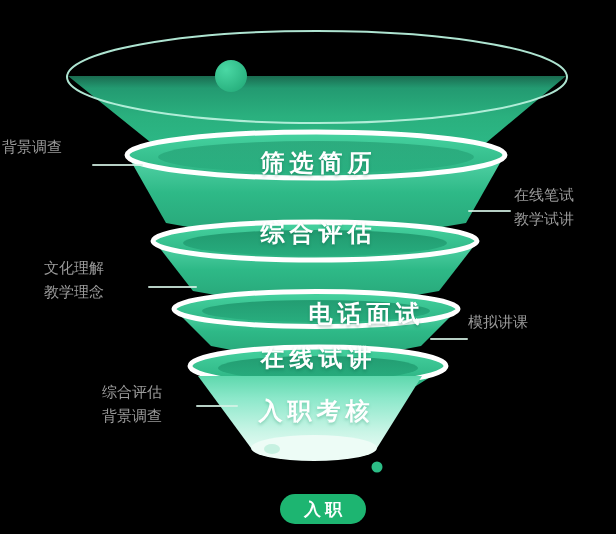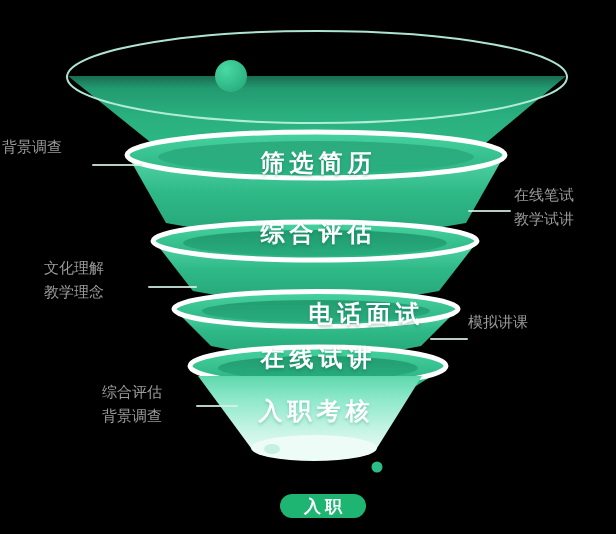--- a/index.html
+++ b/index.html
@@ -31,21 +31,21 @@
   .ann-r2{left:468px;top:310px;}
   .connector{
     position:absolute;height:2px;background:rgba(214,243,230,.85);border-radius:1px;
   }
   .cn-l1{left:92px;top:164px;width:51px;}
   .cn-r1{left:468px;top:210px;width:43px;}
   .cn-l2{left:148px;top:286px;width:49px;}
   .cn-r2{left:430px;top:338px;width:38px;}
   .cn-l3{left:196px;top:405px;width:42px;}
   .result-pill{
-    position:absolute;left:280px;top:494px;width:86px;height:24px;
+    position:absolute;left:280px;top:494px;width:86px;height:30px;
     background:#1db571;border-radius:18px;
     display:flex;align-items:center;justify-content:center;
     color:#fff;font-size:17px;font-weight:700;letter-spacing:4px;text-indent:4px;
   }
 </style>
 </head>
 <body>
 
 <svg width="616" height="534" viewBox="0 0 616 534">
   <defs>

